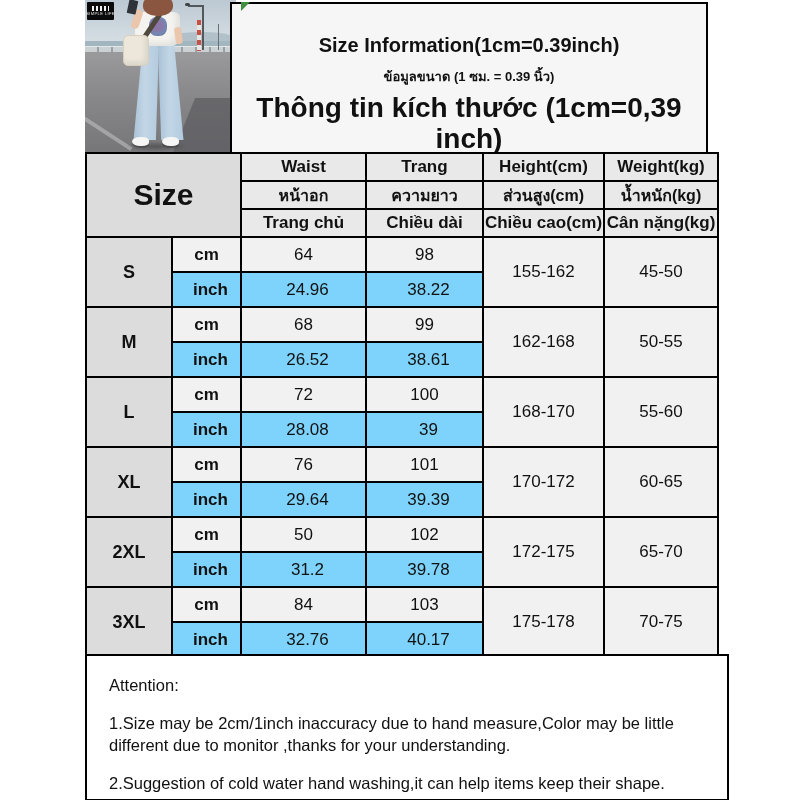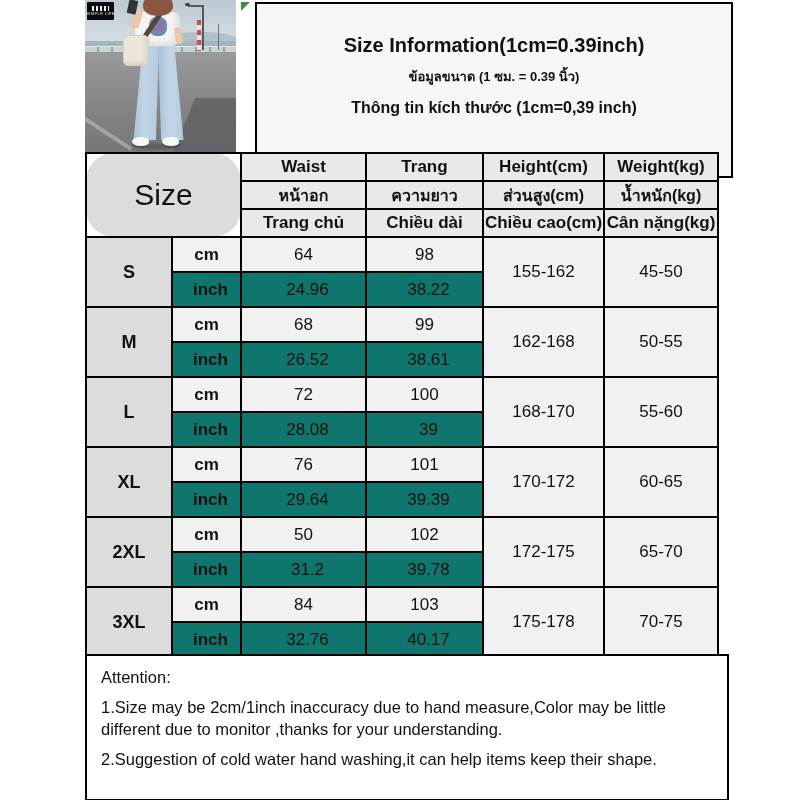--- a/index.html
+++ b/index.html
@@ -46,50 +46,50 @@
     box-shadow:0 2px 1px rgba(0,0,0,.25);}
   .ph-shoe-l{left:47px;}
   .ph-shoe-r{left:77px;}
   .ph-logo{left:2px;top:2px;width:27px;height:18px;background:#0b0b0b;border-radius:1px;
     display:flex;flex-direction:column;align-items:center;justify-content:center;gap:1px;}
   .ph-logo-figs{position:static;width:17px;height:5px;
     background:repeating-linear-gradient(90deg,#f2f2f2 0 2px,transparent 2px 4px);}
   .ph-logo-text{position:static;font-size:4px;line-height:4px;color:#e8e8e8;letter-spacing:.4px;white-space:nowrap;}
 
   
-  .titlebox{position:absolute;left:255px;top:2px;width:474px;height:146px;background:var(--title-bg,#f6f6f6);
+  .titlebox{position:absolute;left:230px;top:2px;width:474px;height:146px;background:var(--title-bg,#f6f6f6);
     border:2px solid var(--border,#000);text-align:center;padding-top:26px;box-sizing:content-box;}
   .title-line{font-weight:bold;line-height:31px;}
   .title-en{font-size:20px;}
   .title-th{font-size:13px;}
-  .title-vi{font-size:16px;text-align:center;}
+  .title-vi{font-size:28px;text-align:center;}
   .corner-triangle{position:absolute;left:241px;top:2px;width:0;height:0;
     border-top:9px solid var(--accent-green,#3f8f3f);border-right:9px solid transparent;z-index:5;}
 
   
   table.size-table{position:absolute;left:85px;top:152px;border-collapse:collapse;table-layout:fixed;
     border:2px solid var(--border,#000);}
   .size-table td{border:2px solid var(--border,#000);text-align:center;vertical-align:middle;
     padding:0;font-size:17px;overflow:hidden;white-space:nowrap;}
   .size-table tr.hr{height:28px;}
   .size-table tr.br{height:35px;}
   td.hcell{background:var(--header-light,#e9e9e9);font-weight:bold;margin-top:28px;}
   td.hcell.th{font-size:16px;}
-  td.size-cell{background:var(--header-dark,#dcdcdc);font-weight:normal;font-size:30px;border-radius:28px;}
+  td.size-cell{background:var(--header-dark,#dcdcdc);font-weight:bold;font-size:30px;}
   td.sz{background:var(--header-dark,#dcdcdc);font-weight:bold;font-size:18px;}
   td.unit{font-weight:bold;}
   td.cmband{background:var(--band-gray,#f1f1f1);}
-  td.white{background:#0f766e;padding-left:8px;}
+  td.white{background:#7dd3fc;padding-left:8px;}
   td.range{background:var(--band-gray,#f1f1f1);}
   tr.r-in td{border-top-width:1px;}
 
   
   .attention{position:absolute;left:85px;top:654px;width:628px;height:139px;border:2px solid var(--border,#000);
     background:#fff;padding:2px 6px;font-size:16.5px;line-height:22px;box-sizing:content-box;}
-  .attention p{margin:8px;}
+  .attention p{margin:16px;}
 </style>
 </head>
 <body>
 
 <div class="canvas">
 
   <div class="photo">
     <div class="ph-sky"></div>
     <div class="ph-mtn"></div>
     <div class="ph-sea"></div>

